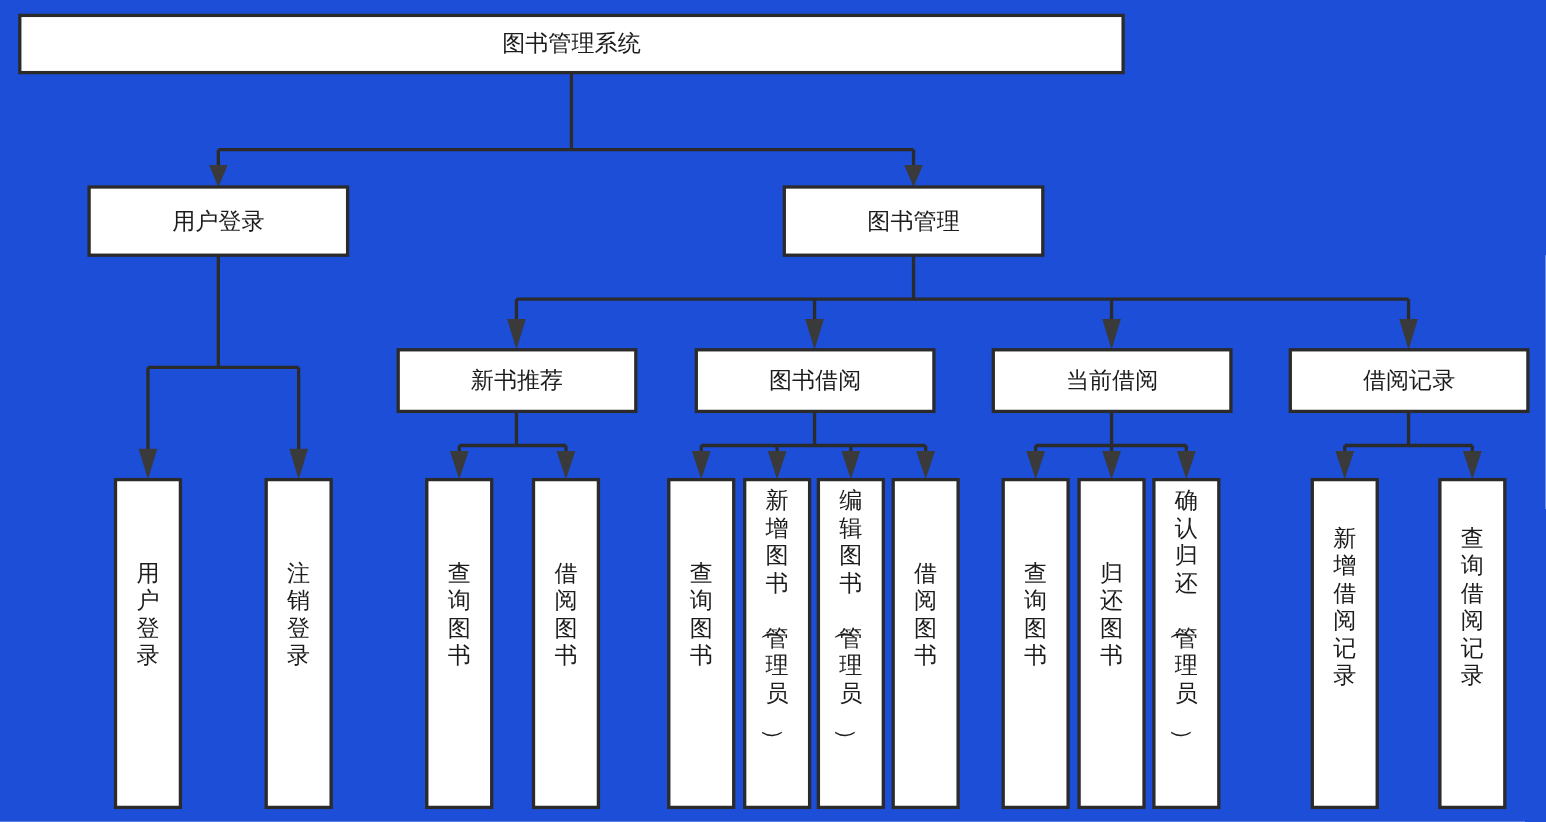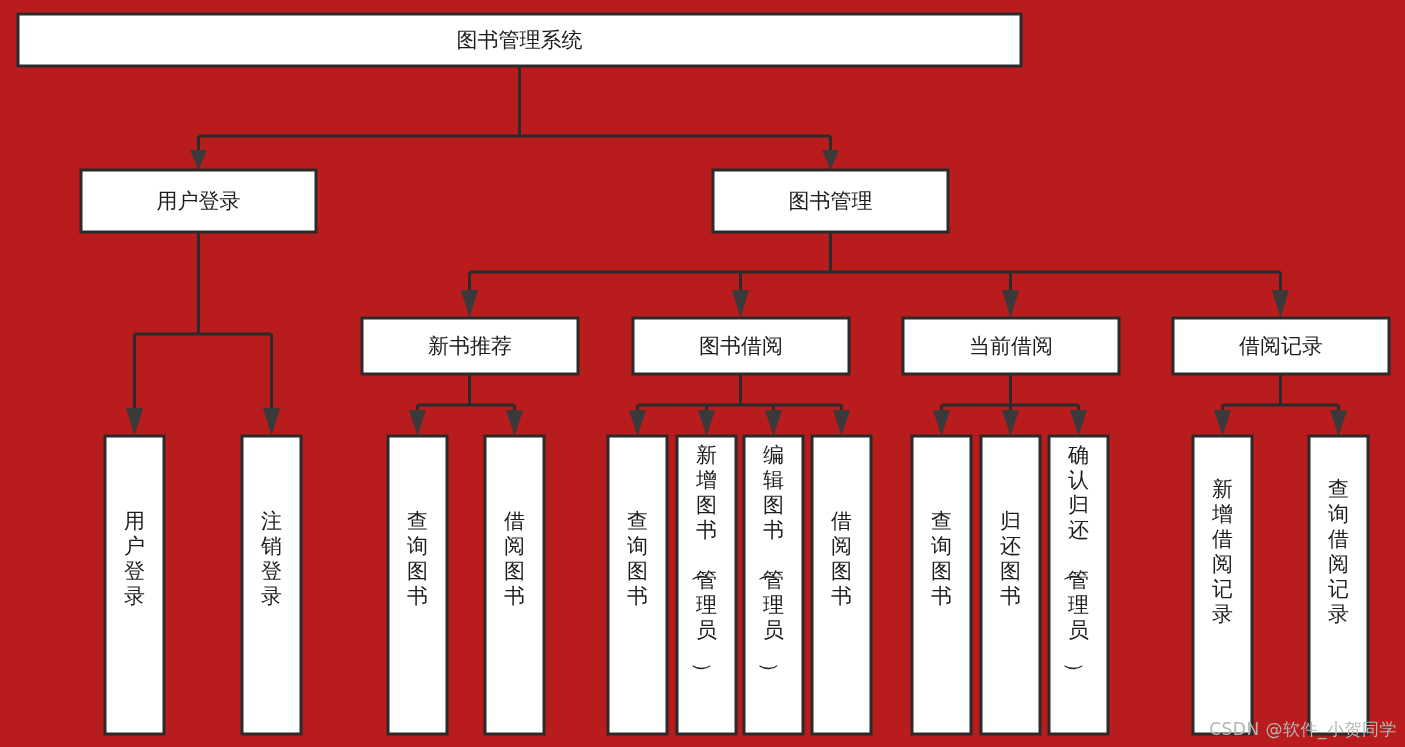--- a/index.html
+++ b/index.html
@@ -11,21 +11,21 @@
     width: 1405px;
     height: 747px;
     font-family: "DejaVu Sans", "Liberation Sans", sans-serif;
     overflow: hidden;
     position: relative;
   }
   #diagram-root {
     position: relative;
     width: 1405px;
     height: 747px;
-    background: #b91c1c;
+    background: #1d4ed8;
     text-align: center;
   }
   svg#diagram-svg {
     position: absolute;
     left: 0;
     top: 0;
     width: 1405px;
     height: 747px;
     display: block;
   }
@@ -234,14 +234,13 @@
       <text class="node-label-v"><tspan x="1222.5" y="496">新</tspan><tspan x="1222.5" y="521">增</tspan><tspan x="1222.5" y="546">借</tspan><tspan x="1222.5" y="571">阅</tspan><tspan x="1222.5" y="596">记</tspan><tspan x="1222.5" y="621">录</tspan></text>
     </g>
 
     <g>
       <rect class="node-box" x="1309" y="436" width="59" height="298"></rect>
       <text class="node-label-v"><tspan x="1338.5" y="496">查</tspan><tspan x="1338.5" y="521">询</tspan><tspan x="1338.5" y="546">借</tspan><tspan x="1338.5" y="571">阅</tspan><tspan x="1338.5" y="596">记</tspan><tspan x="1338.5" y="621">录</tspan></text>
     </g>
 
   </svg>
 
-  <div class="watermark-text">CSDN @软件_小贺同学</div>
 </div>
 
 </body></html>

